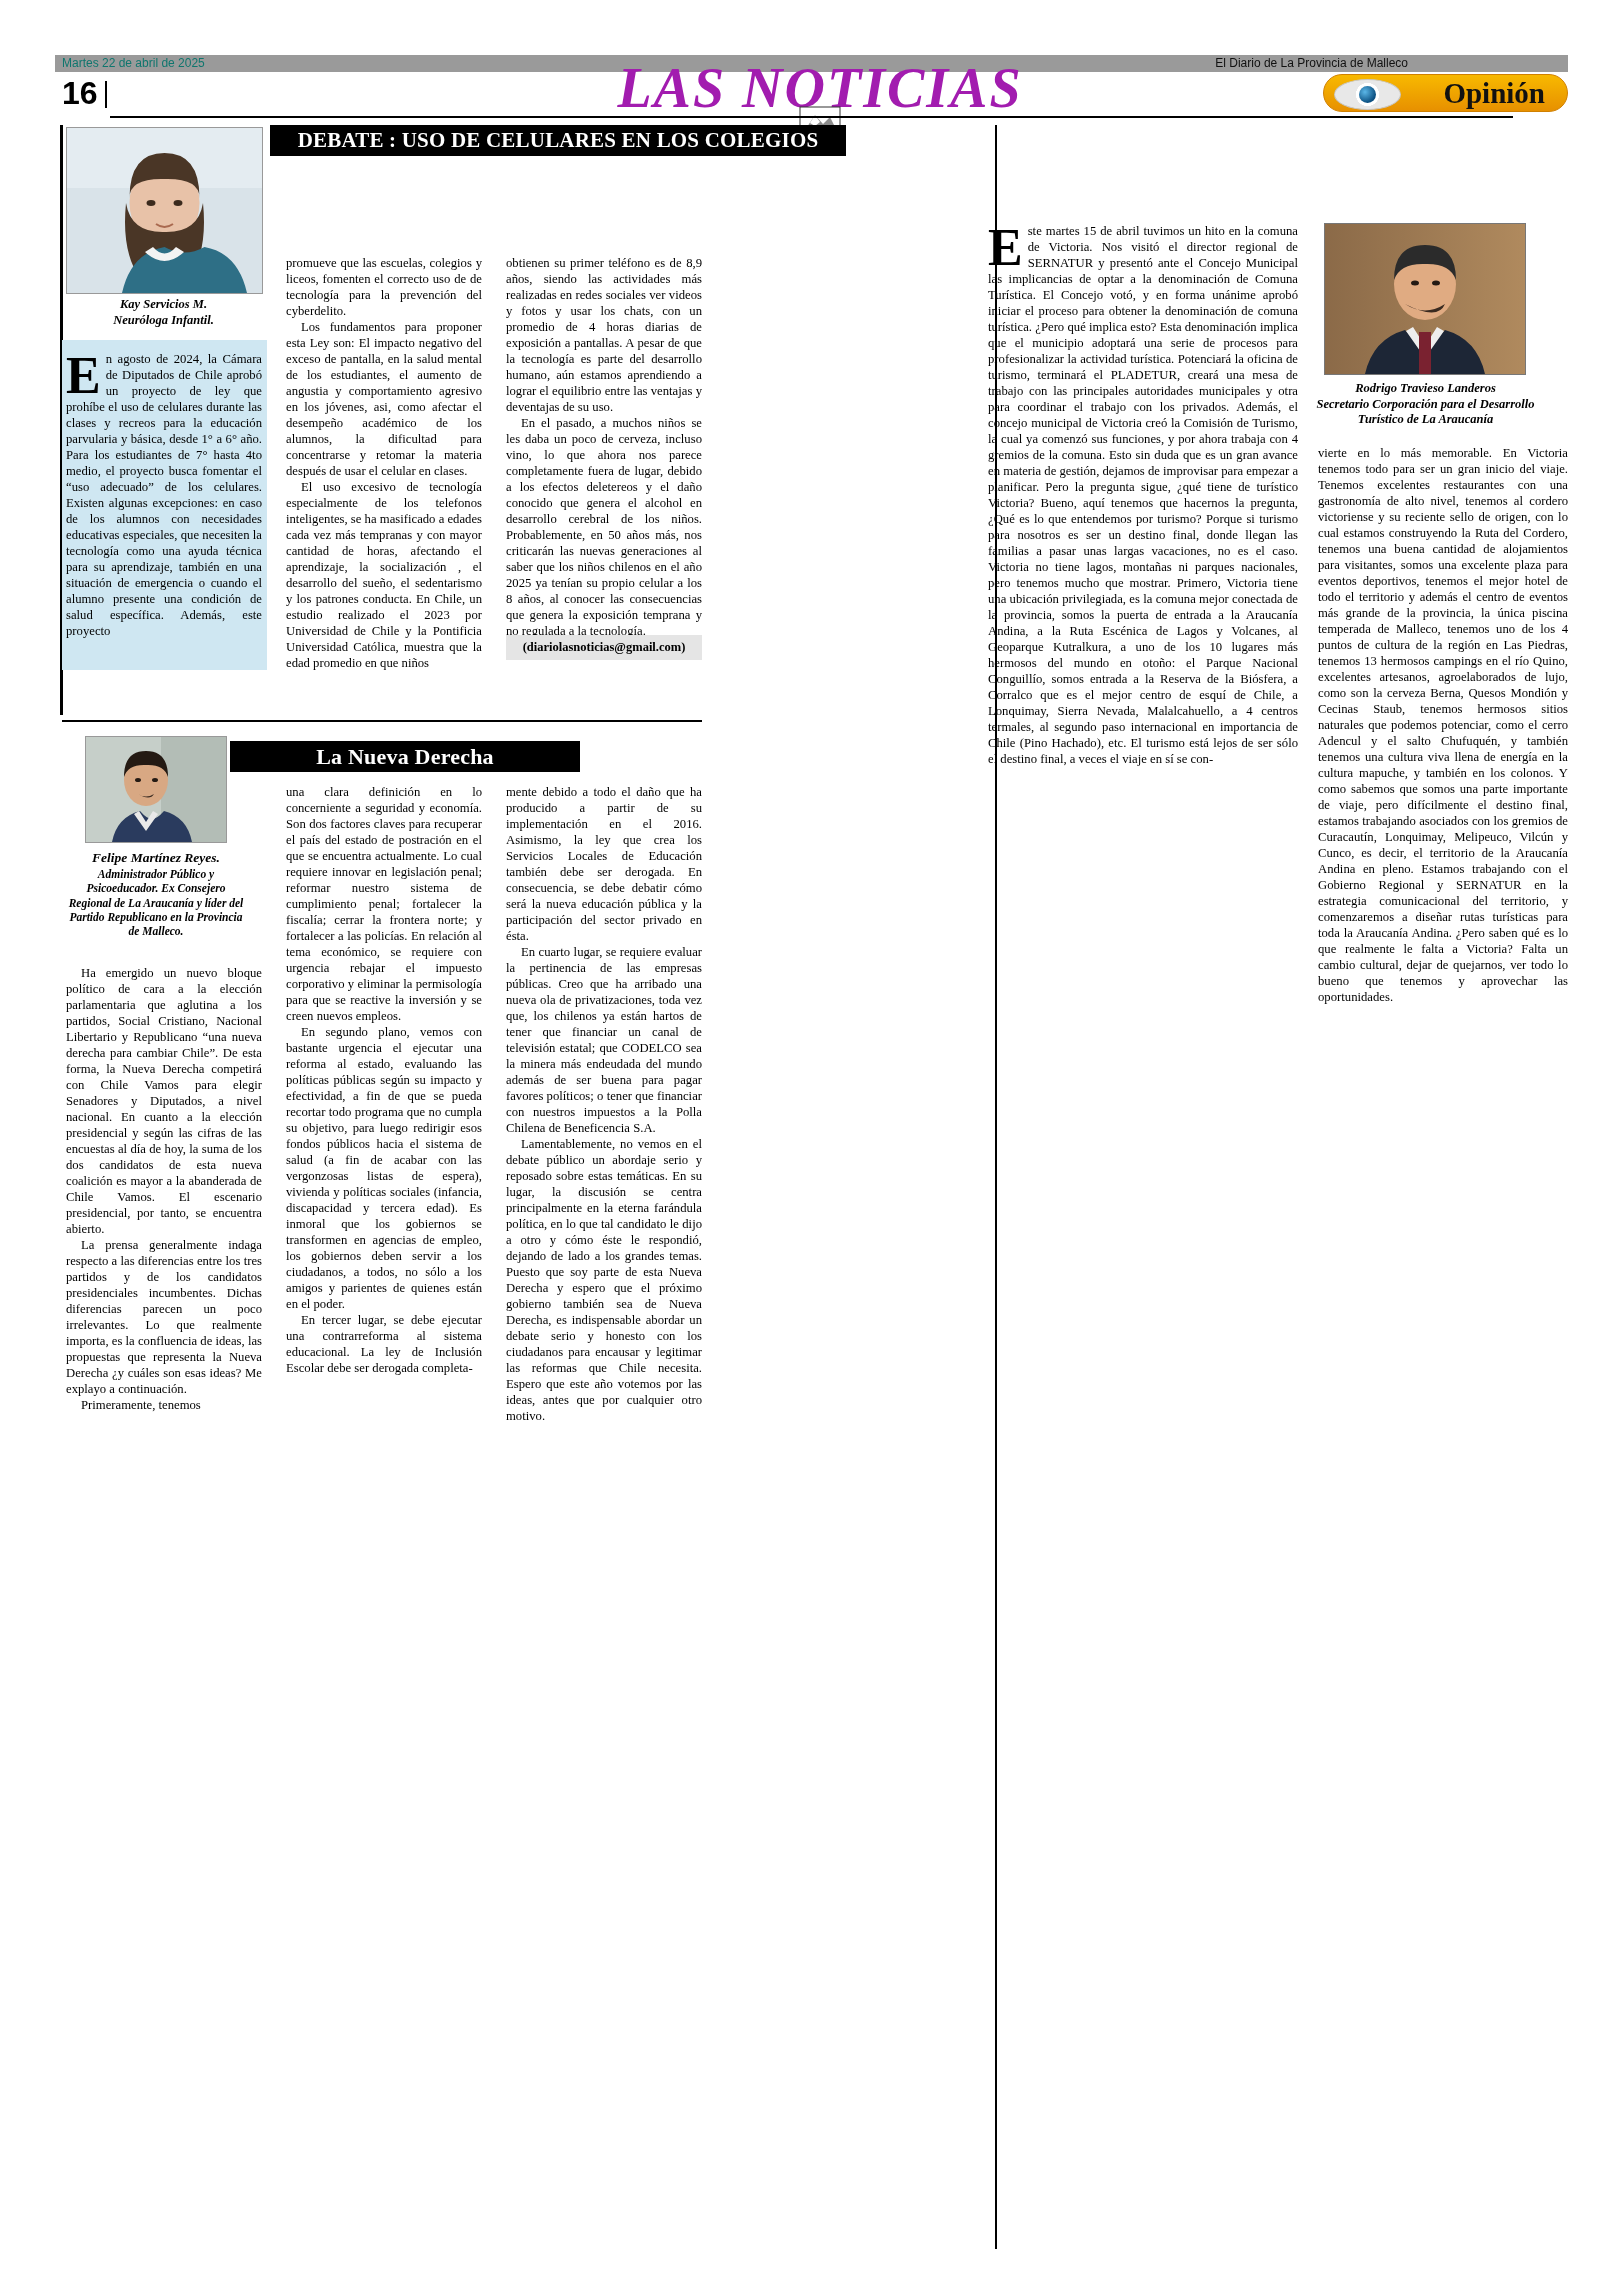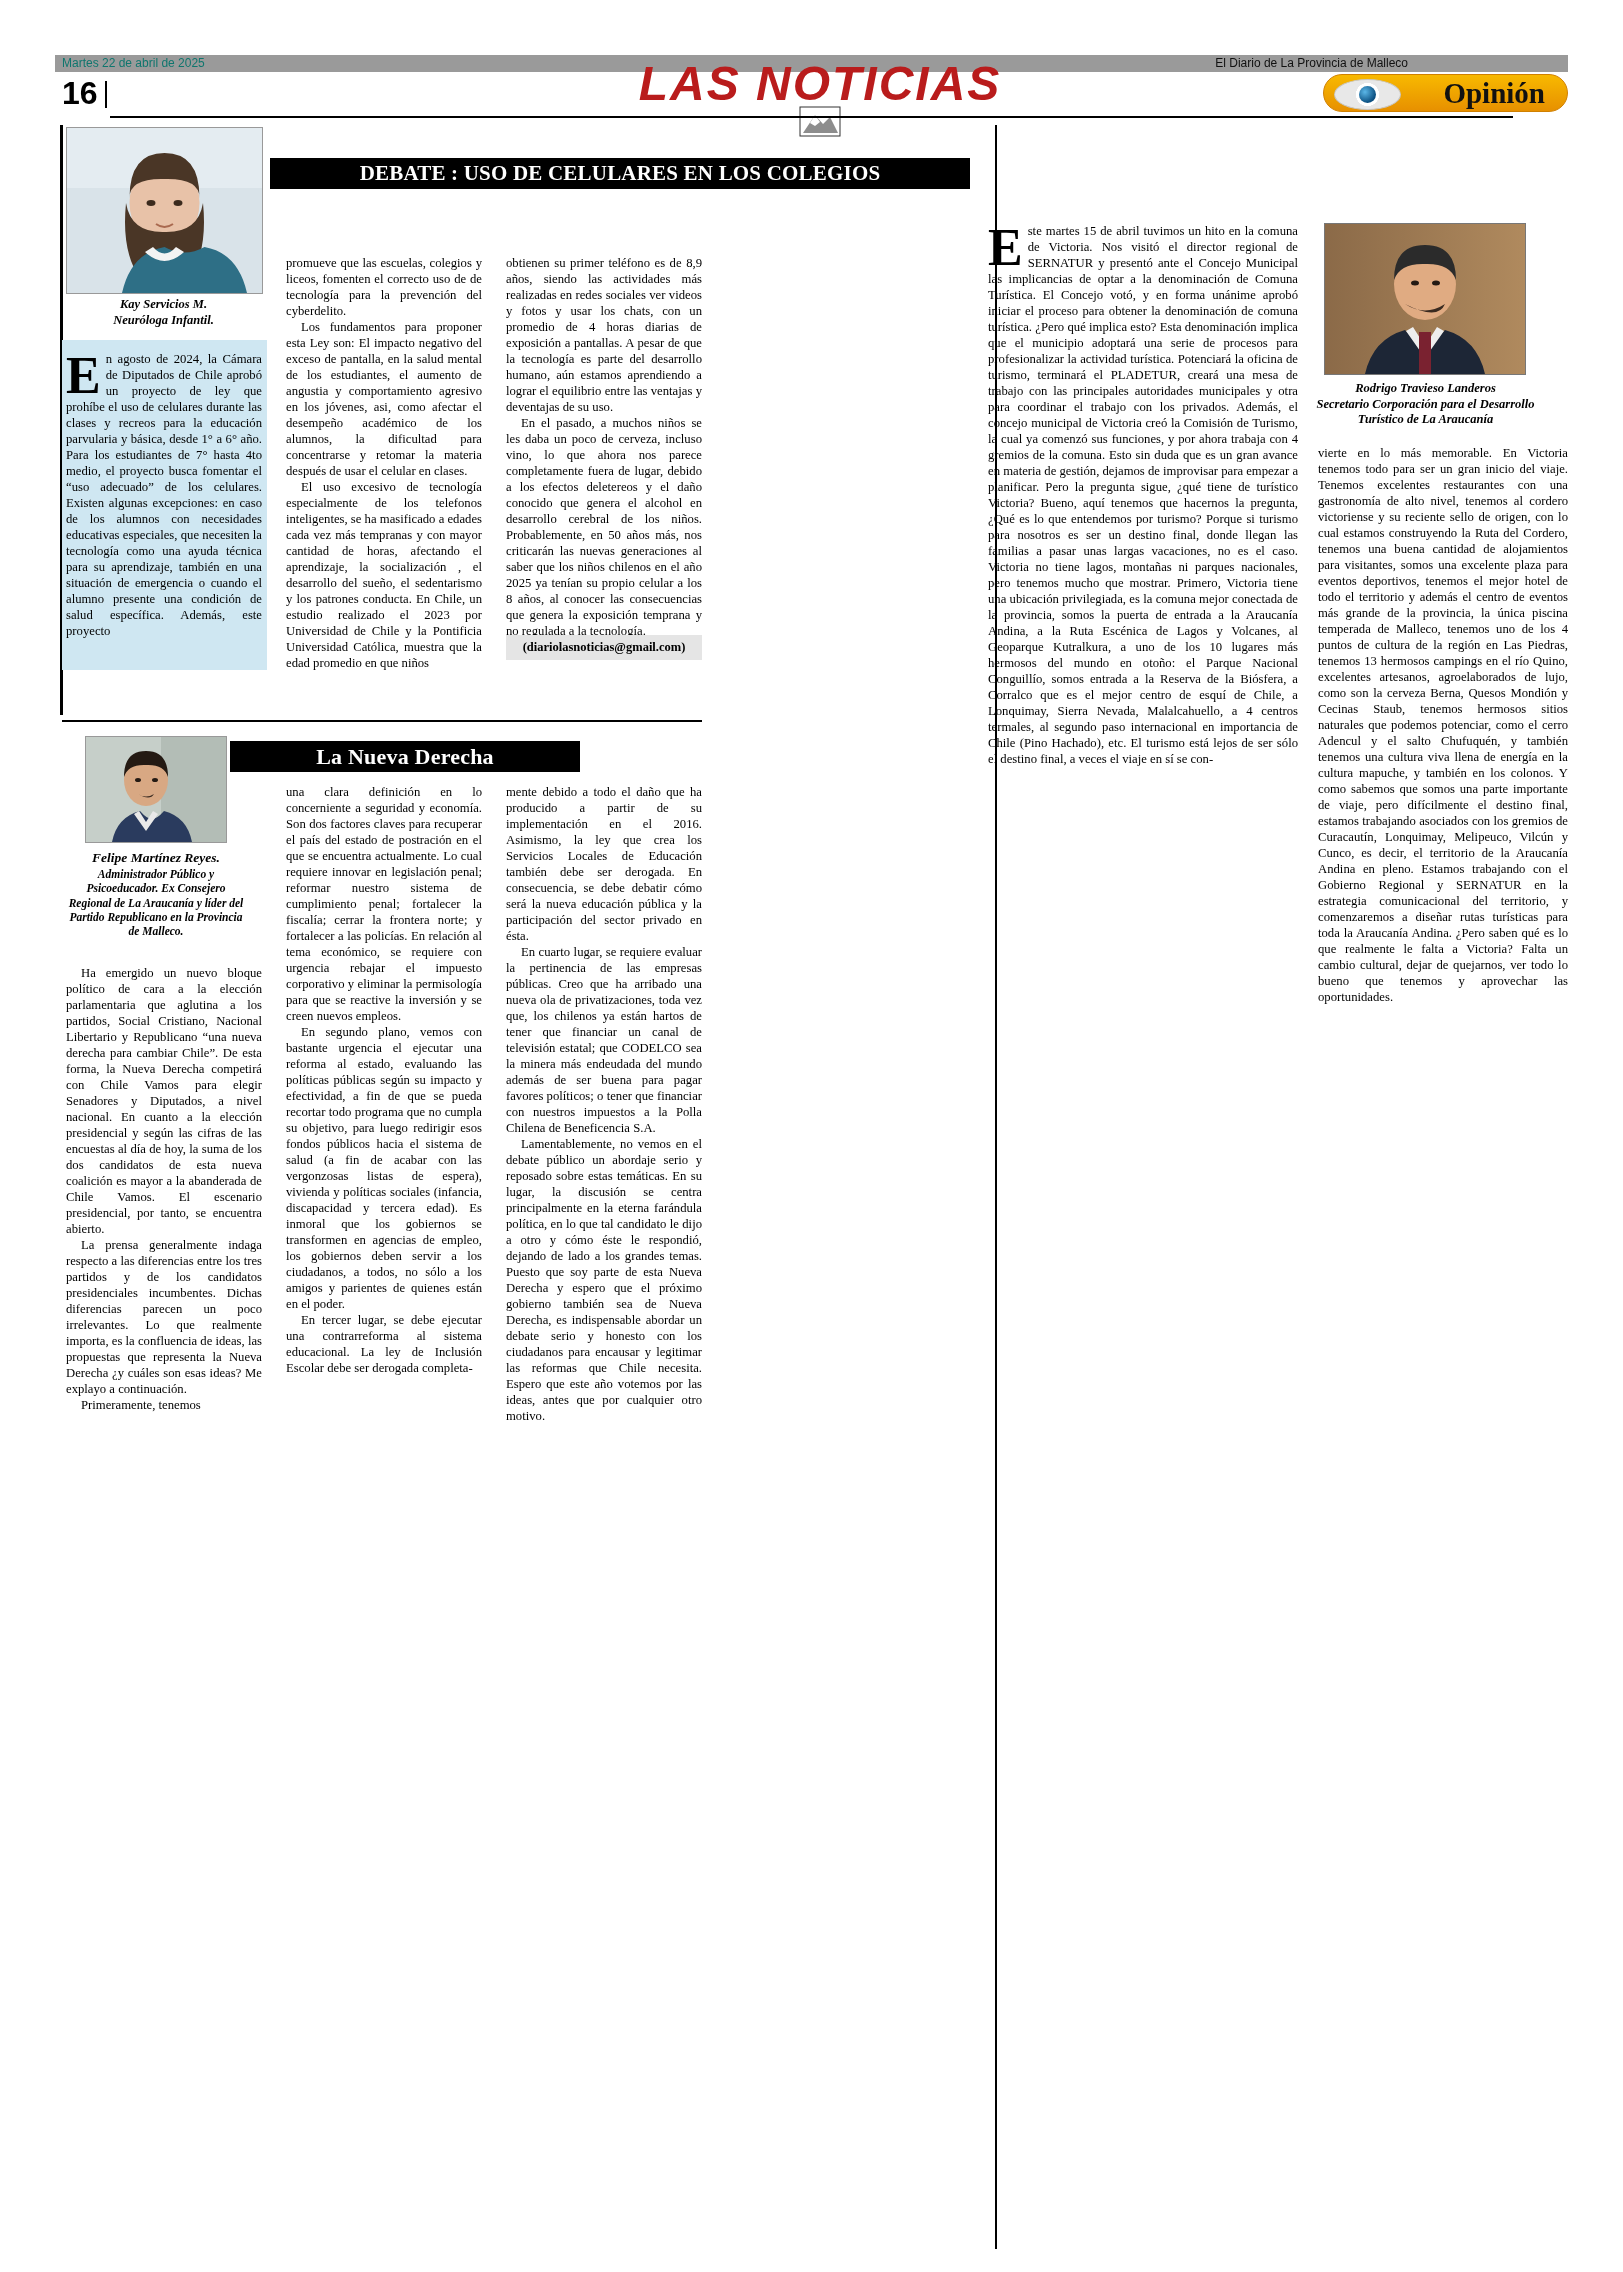--- a/index.html
+++ b/index.html
@@ -54,25 +54,25 @@
     font-family: "Liberation Sans", sans-serif;
   }
   .mast-logo {
     position: absolute;
     left: 555px;
     top: 60px;
     width: 420px;
     text-align: center;
   }
   .mast-logo-text {
-    font-family: Liberation Sans, sans-serif;
-    font-weight: bold;
-    font-size: 48px;
+    font-family: Liberation Serif, serif;
+    font-weight: bold;
+    font-size: 56px;
     letter-spacing: 2px;
-    color: #b91c1c;
+    color: #a21caf;
     font-style: italic;
     line-height: 1;
   }
   .mast-logo-lines {
     position: absolute;
     top: 3px;
     left: 50%;
     transform: translateX(-50%);
     width: 380px;
     height: 25px;
@@ -189,25 +189,24 @@
     color: #fff;
     text-align: center;
     font-family: "Liberation Serif", serif;
     font-weight: bold;
     letter-spacing: 0.2px;
   }
   .banner-debate {
     position: absolute;
     left: 215px;
     top: 0;
-    width: 700px;
+    width: 576px;
     height: 31px;
     line-height: 31px;
     font-size: 21px;
-    margin-top: 33px;
   }
   .photo-box {
     position: absolute;
     left: 11px;
     top: 2px;
     width: 195px;
     height: 165px;
     background: #cfd9de;
     border: 0.5px solid #999;
     overflow: hidden;

